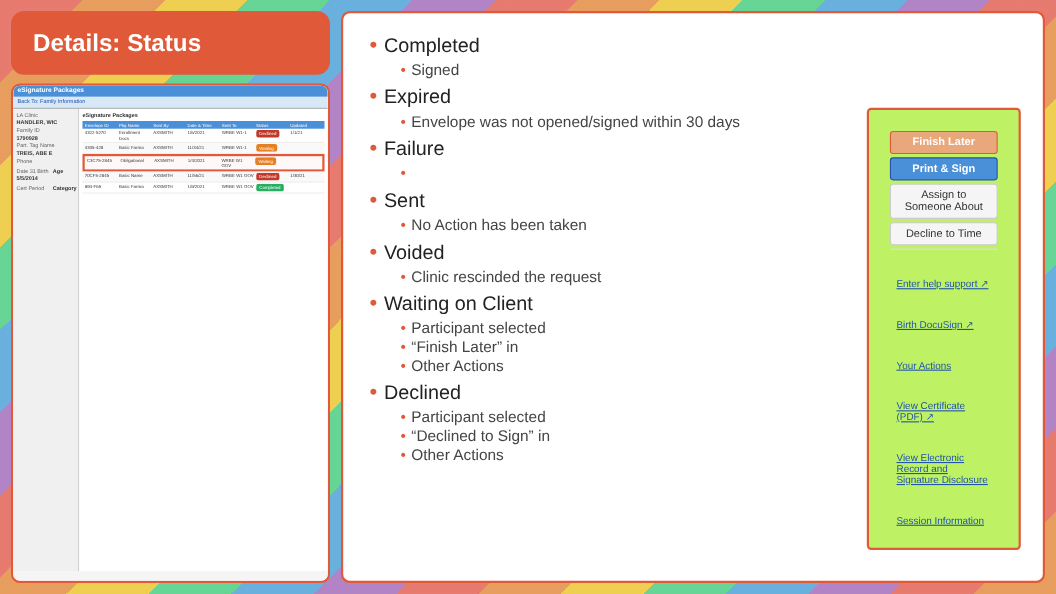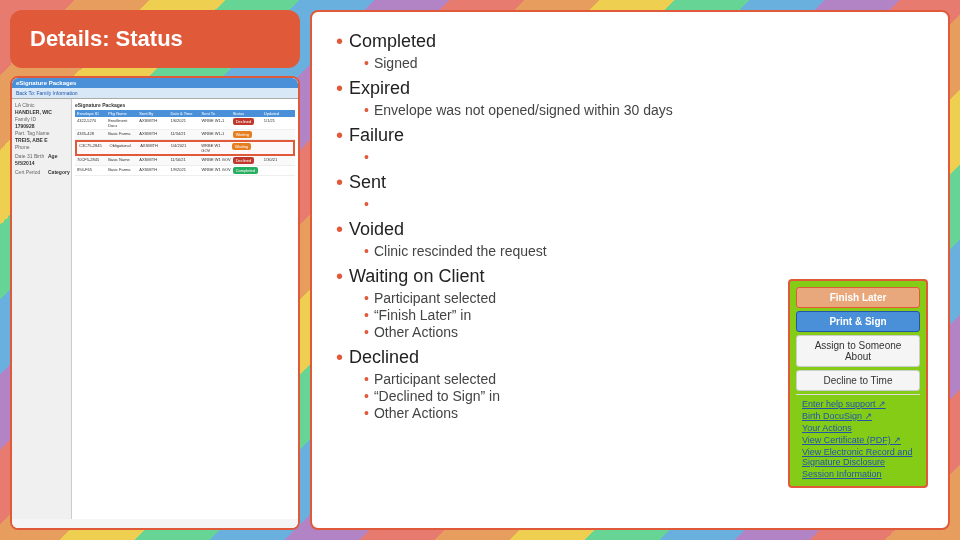--- a/index.html
+++ b/index.html
@@ -218,26 +218,26 @@
 
     .bullet-sub {
       color: #e05a3a;
       font-size: 14px;
     }
 
     
     .action-box {
       position: absolute;
       right: 22px;
-      bottom: 42px;
+      bottom: 30px;
       width: 140px;
-      background: #84cc16;
+      background: #bef264;
       border: 2px solid #e05a3a;
       border-radius: 4px;
-      padding: 6px;
+      padding: 19px;
     }
 
     .action-btn {
       display: block;
       width: 100%;
       padding: 4px 6px;
       margin-bottom: 3px;
       font-size: 10px;
       text-align: center;
       border: 1px solid #ccc;
@@ -261,20 +261,21 @@
       font-weight: bold;
     }
 
     .action-link {
       display: block;
       font-size: 9px;
       color: #2255aa;
       text-decoration: underline;
       padding: 1px 6px;
       cursor: pointer;
+      margin-top: 25px;
     }
 
     .action-divider {
       border: none;
       border-top: 1px solid #ddd;
       margin: 3px 0;
     }
 
     
     .status-badge {
@@ -477,20 +478,21 @@
       </li>
 
       <li>
         <div class="status-main">
           <span class="bullet-main">•</span>
           <span class="status-main-text">Sent</span>
         </div>
         <ul class="status-sub">
           <li>
             <span class="bullet-sub">•</span>
+            <span>No Action has been taken</span>
           </li>
         </ul>
       </li>
 
       <li>
         <div class="status-main">
           <span class="bullet-main">•</span>
           <span class="status-main-text">Voided</span>
         </div>
         <ul class="status-sub">

